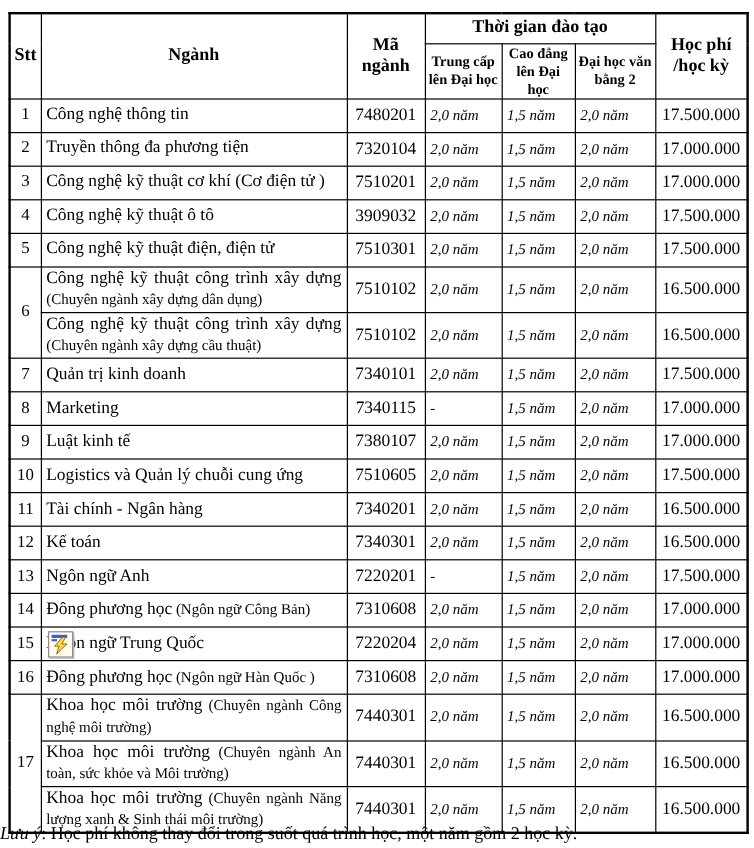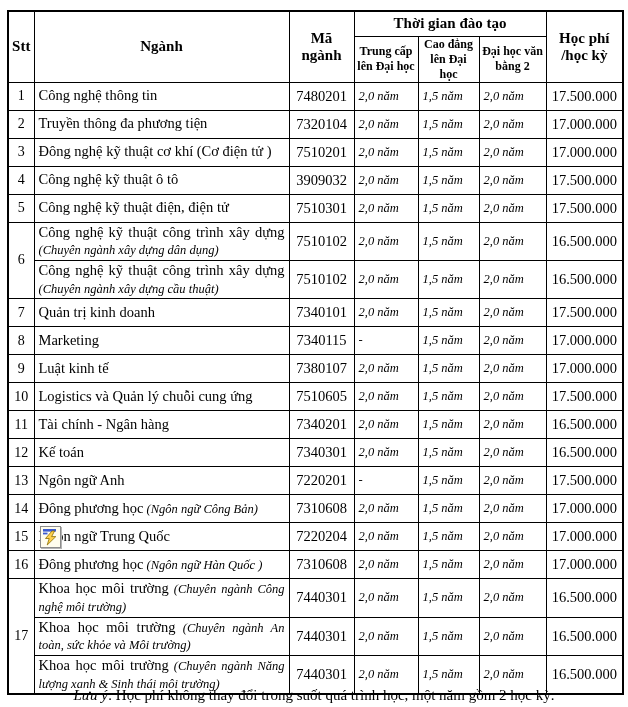--- a/index.html
+++ b/index.html
@@ -18,27 +18,27 @@
   }
   .fee-table thead th { font-weight:bold; text-align:center; padding:0 2px;margin-top:24px; }
   .h-main { font-size:15px; line-height:1.15; }
   tr.h-row-group { height:25px; }
   tr.h-row-sub { height:38px; }
   .h-sub { font-size:12px; line-height:1.25; padding:0 1px; }
   tbody tr { height:28px; }
   tbody td { padding:1px 4px; }
   .c-stt  { text-align:center; font-size:14px; }
   .c-name { font-size:14.5px; line-height:1.22; text-align:justify; }
-  .c-name .note { font-style:italic; font-size:12.5px;margin-top:44px; }
+  .c-name .note { font-size:12.5px;margin-top:44px; }
   .c-code { text-align:center; font-size:14.5px; padding:1px 6px; }
   .c-dur  { text-align:left; font-style:italic; font-size:12.5px; }
   .c-fee  { text-align:center; font-size:14.5px; padding:1px 1px; }
   .footnote {
     position:absolute; left:0; top:687px; width:628px;
-    text-align:center; font-size:15px;
+    text-align:left; font-size:15px;
   }
   .footnote .lbl { font-style:italic; }
   .smart-tag {
     position:absolute; left:40px; top:526px; width:21px; height:22px;
     background:#fffdee; border:1px solid #8c8c8c;
     box-shadow:1px 1px 0 #b5b5b5;
     display:flex; align-items:center; justify-content:center;
     box-sizing:border-box; cursor:pointer;
   }
 </style>
@@ -85,21 +85,21 @@
           <td class="c-stt" rowspan="1">2</td>
           <td class="c-name"><span>Truyền thông đa phương tiện</span></td>
           <td class="c-code">7320104</td>
           <td class="c-dur">2,0 năm</td>
           <td class="c-dur">1,5 năm</td>
           <td class="c-dur">2,0 năm</td>
           <td class="c-fee">17.000.000</td>
         </tr>
         <tr>
           <td class="c-stt" rowspan="1">3</td>
-          <td class="c-name"><span>Đông nghệ kỹ thuật cơ khí (Cơ điện tử )</span></td>
+          <td class="c-name"><span>Công nghệ kỹ thuật cơ khí (Cơ điện tử )</span></td>
           <td class="c-code">7510201</td>
           <td class="c-dur">2,0 năm</td>
           <td class="c-dur">1,5 năm</td>
           <td class="c-dur">2,0 năm</td>
           <td class="c-fee">17.000.000</td>
         </tr>
         <tr>
           <td class="c-stt" rowspan="1">4</td>
           <td class="c-name"><span>Công nghệ kỹ thuật ô tô</span></td>
           <td class="c-code">3909032</td>

